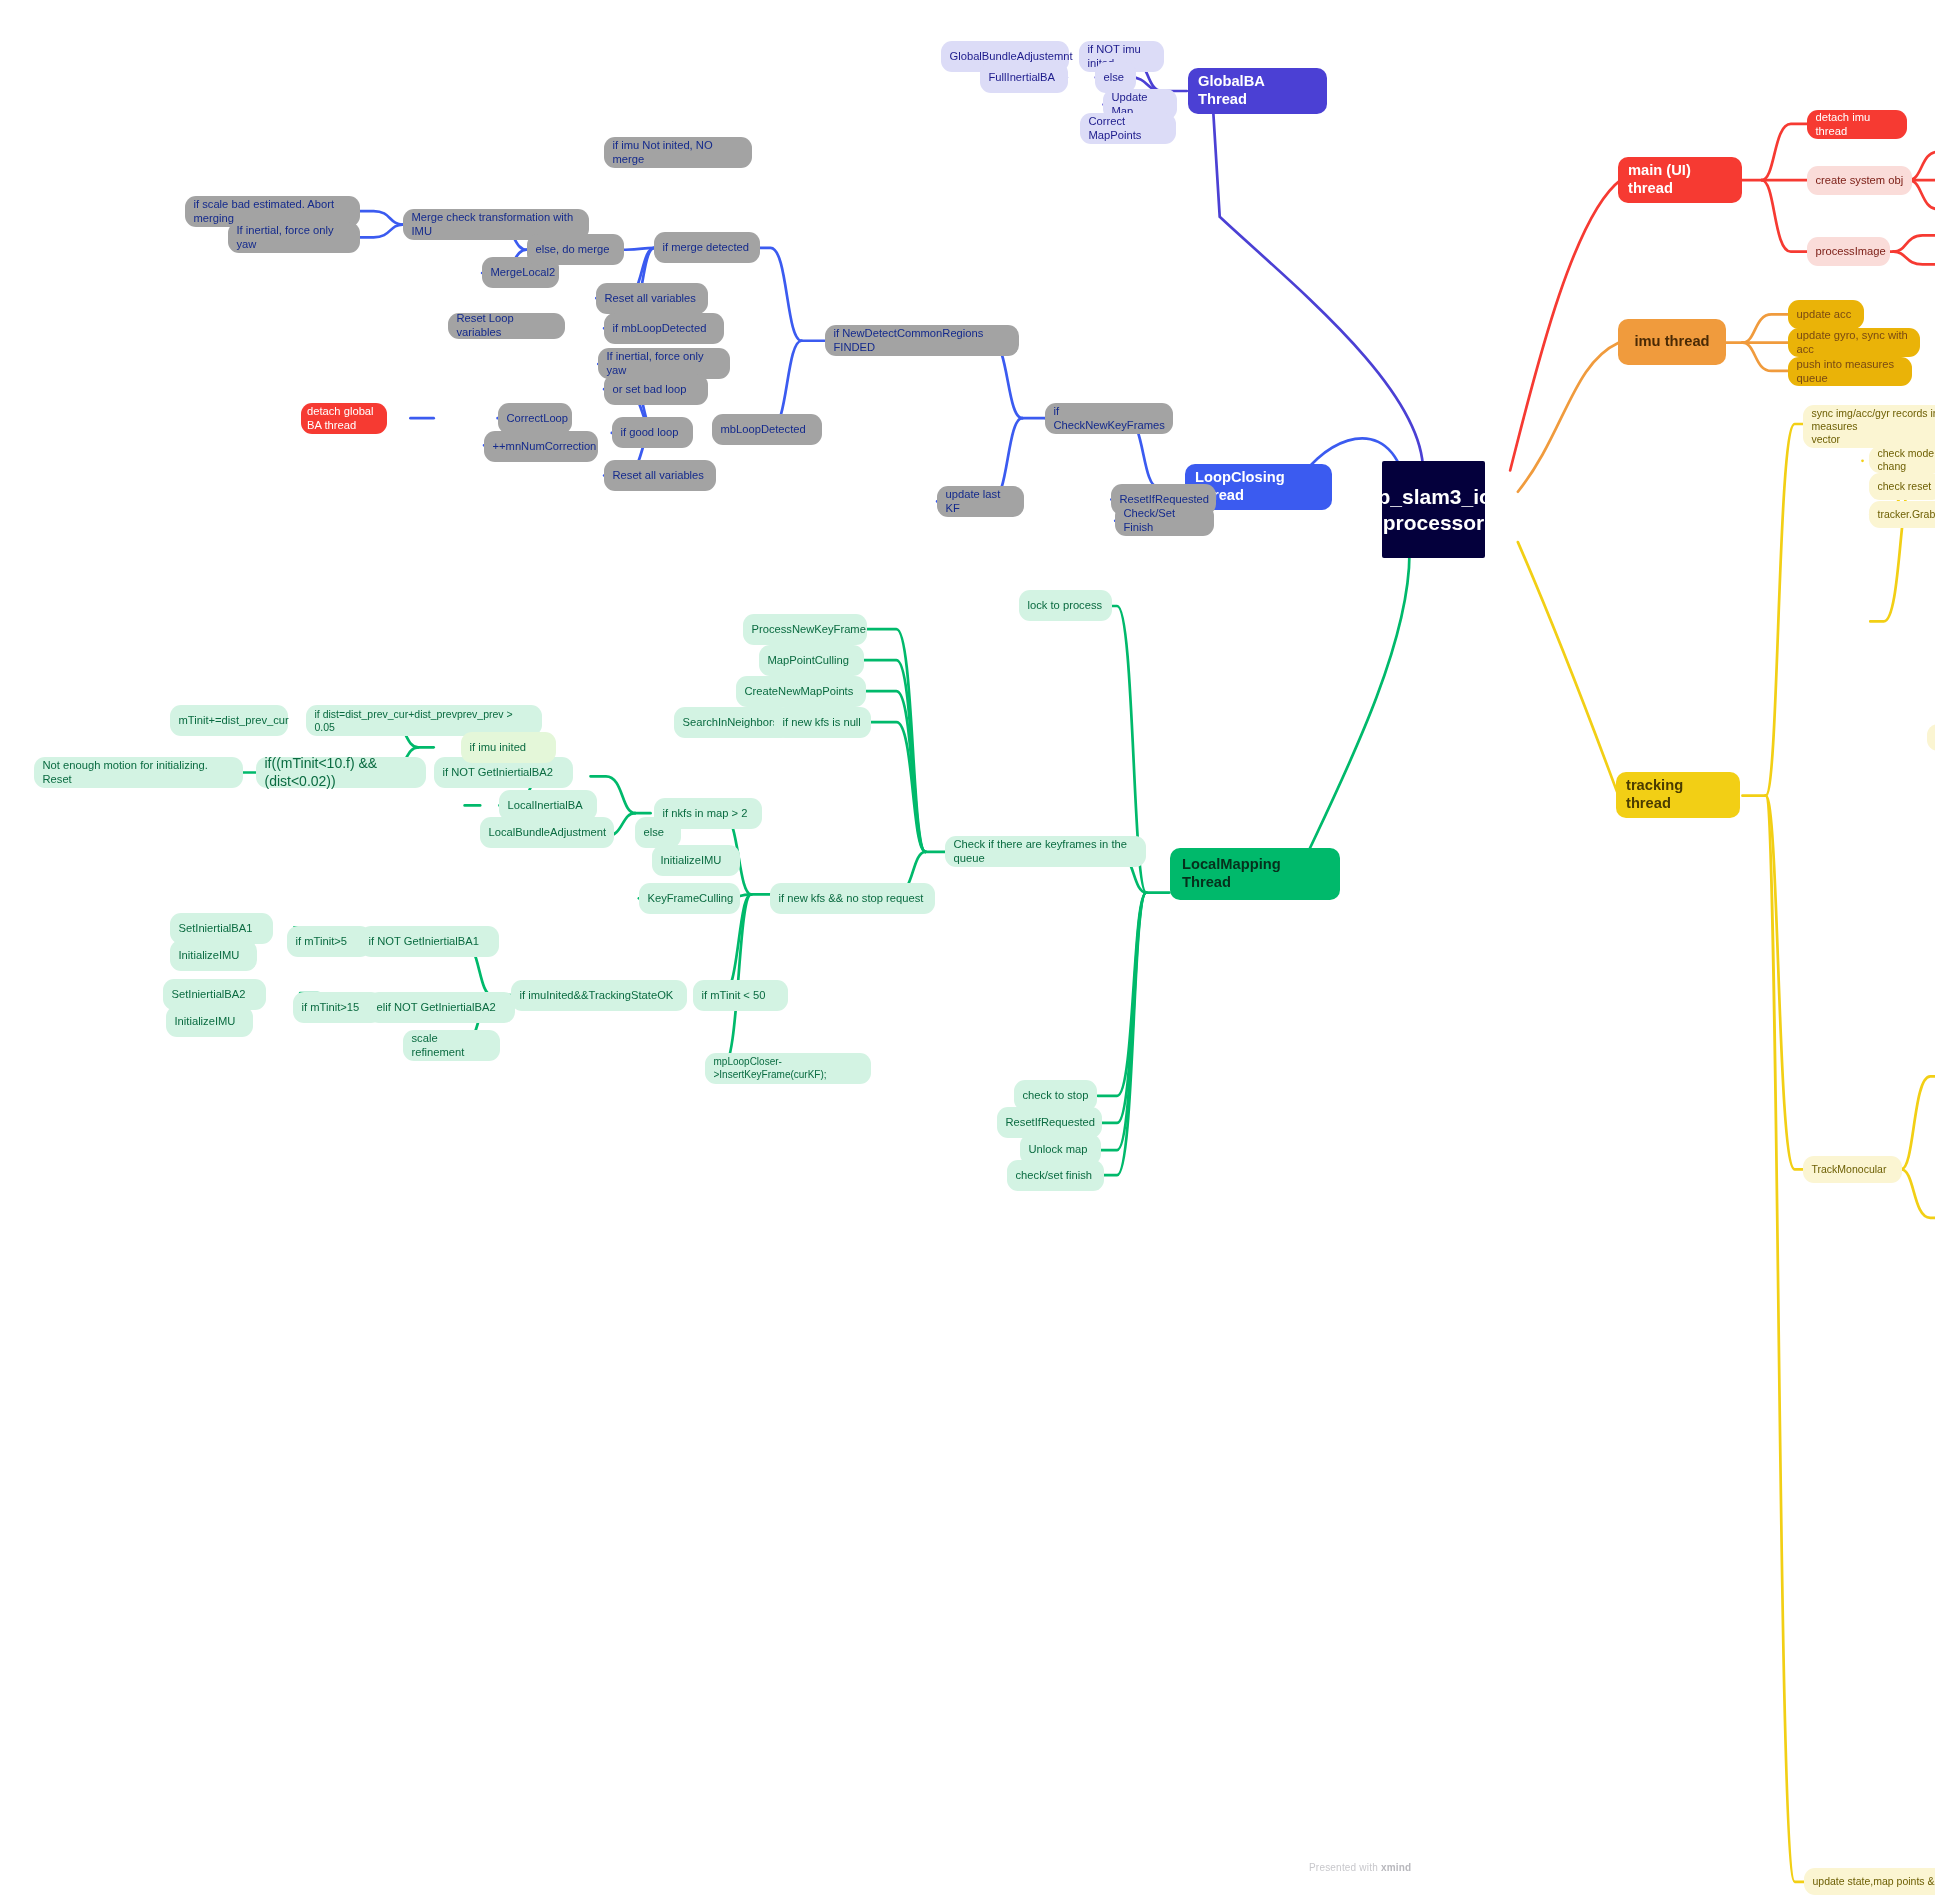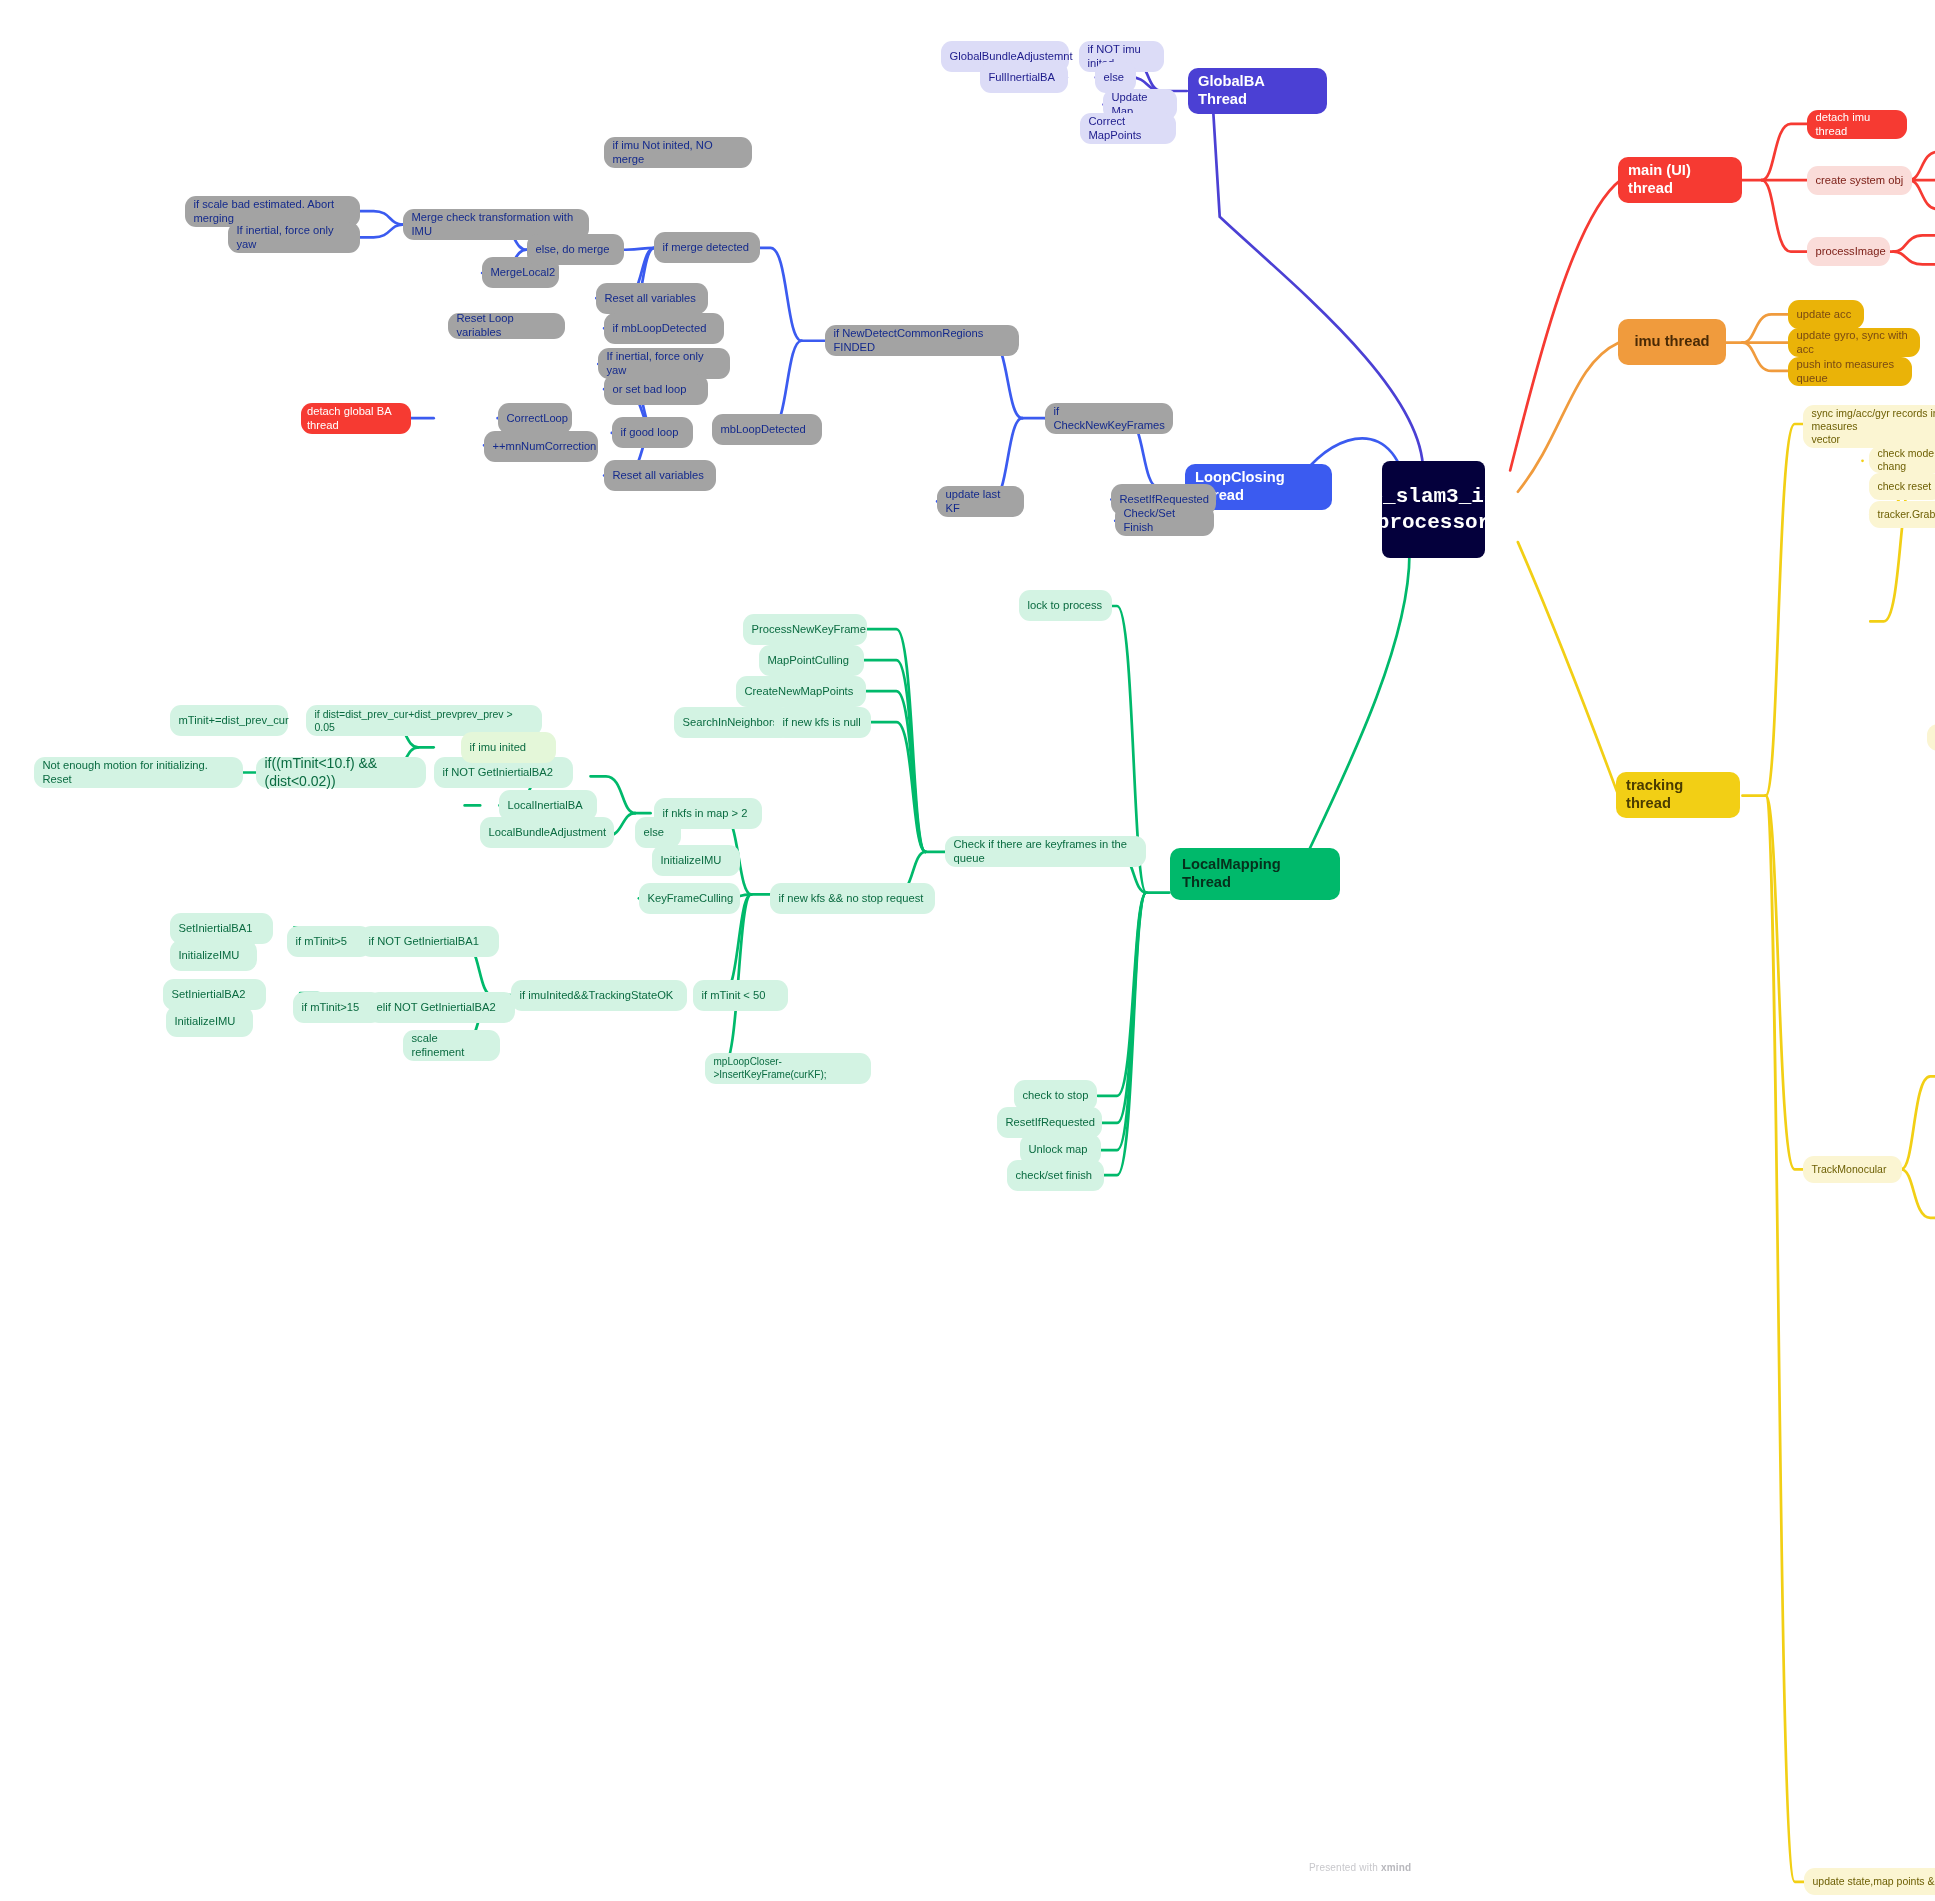--- a/index.html
+++ b/index.html
@@ -3,22 +3,22 @@
 <meta charset="utf-8">
 <title>orb_slam3_ios-processor mindmap</title>
 <style>
   html,body{margin:0;padding:0;background:#ffffff;}
   body{font-family:"Liberation Sans",sans-serif;}
   #canvas{position:relative;width:2750px;height:1902px;background:#ffffff;overflow:hidden;}
   svg#links{position:absolute;left:0;top:0;width:2750px;height:1902px;pointer-events:none;}
   .node{position:absolute;border-radius:11px;padding:4.6px 8.5px;box-sizing:border-box;
         line-height:1.22;white-space:pre-line;display:flex;align-items:center;}
   
-  .root{background:#04003c;color:#ffffff;font-size:21px;font-weight:600;border-radius:8px;
-        padding:8.5px 13px;text-align:left;font-family:Liberation Mono, monospace;}
+  .root{background:#04003c;color:#ffffff;font-size:21px;font-weight:600;border-radius:2px;
+        padding:8.5px 13px;text-align:left;}
   
   .t-purple{background:#4b40d4;color:#ffffff;font-size:14.7px;font-weight:700;border-radius:10px;padding:21px 10px;}
   .n-purple{background:#dcdcf7;color:#1d1b8c;font-size:11.2px;}
   
   .t-blue{background:#3b5bf0;color:#ffffff;font-size:14.7px;font-weight:700;border-radius:10px;padding:5.4px 10px;}
   .n-blue{background:#a3a3a3;color:#142a8c;font-size:11.2px;}
   
   .t-green{background:#00b96b;color:#06301c;font-size:14.7px;font-weight:700;border-radius:10px;padding:5.4px 10px;}
   .n-green{background:#d3f3e3;color:#0a6b41;font-size:11.2px;}
   .n-green-lite{background:#e4f7d9;color:#0a6b41;font-size:11.2px;}
@@ -334,21 +334,21 @@
   <div class="node n-blue" style="left:403px;top:209px;width:186px;height:31px;">Merge check transformation with IMU</div>
   <div class="node n-blue" style="left:482px;top:257px;width:77px;height:31px;">MergeLocal2</div>
   <div class="node n-blue" style="left:604px;top:137px;width:148px;height:31px;">if imu Not inited, NO merge</div>
   <div class="node n-blue" style="left:527px;top:234px;width:97px;height:31px;">else, do merge</div>
   <div class="node n-blue" style="left:596px;top:283px;width:112px;height:31px;">Reset all variables</div>
   <div class="node n-blue" style="left:448px;top:313px;width:117px;height:26px;">Reset Loop variables</div>
   <div class="node n-blue" style="left:604px;top:313px;width:120px;height:31px;">if mbLoopDetected</div>
   <div class="node n-blue" style="left:654px;top:232px;width:106px;height:31px;">if merge detected</div>
   <div class="node n-blue" style="left:598px;top:348px;width:132px;height:31px;">If inertial, force only yaw</div>
   <div class="node n-blue" style="left:604px;top:374px;width:104px;height:31px;">or set bad loop</div>
-  <div class="node n-blue n-red-solid" style="left:301px;top:403px;width:110px;height:31px;background:#f63a32;color:#ffffff;padding-left:6px;">detach global BA thread</div>
+  <div class="node n-blue n-red-solid" style="left:301px;top:403px;width:86px;height:31px;background:#f63a32;color:#ffffff;padding-left:6px;">detach global BA thread</div>
   <div class="node n-blue" style="left:498px;top:403px;width:74px;height:31px;">CorrectLoop</div>
   <div class="node n-blue" style="left:484px;top:431px;width:114px;height:31px;">++mnNumCorrection</div>
   <div class="node n-blue" style="left:612px;top:417px;width:81px;height:31px;">if good loop</div>
   <div class="node n-blue" style="left:604px;top:460px;width:112px;height:31px;">Reset all variables</div>
   <div class="node n-blue" style="left:712px;top:414px;width:110px;height:31px;">mbLoopDetected</div>
   <div class="node n-blue" style="left:825px;top:325px;width:194px;height:31px;">if NewDetectCommonRegions FINDED</div>
   <div class="node n-blue" style="left:937px;top:486px;width:87px;height:31px;">update last KF</div>
   <div class="node n-blue" style="left:1045px;top:403px;width:128px;height:31px;">if CheckNewKeyFrames</div>
   <div class="node n-blue" style="left:1111px;top:484px;width:105px;height:31px;">ResetIfRequested</div>
   <div class="node n-blue" style="left:1115px;top:505px;width:99px;height:31px;">Check/Set Finish</div>

